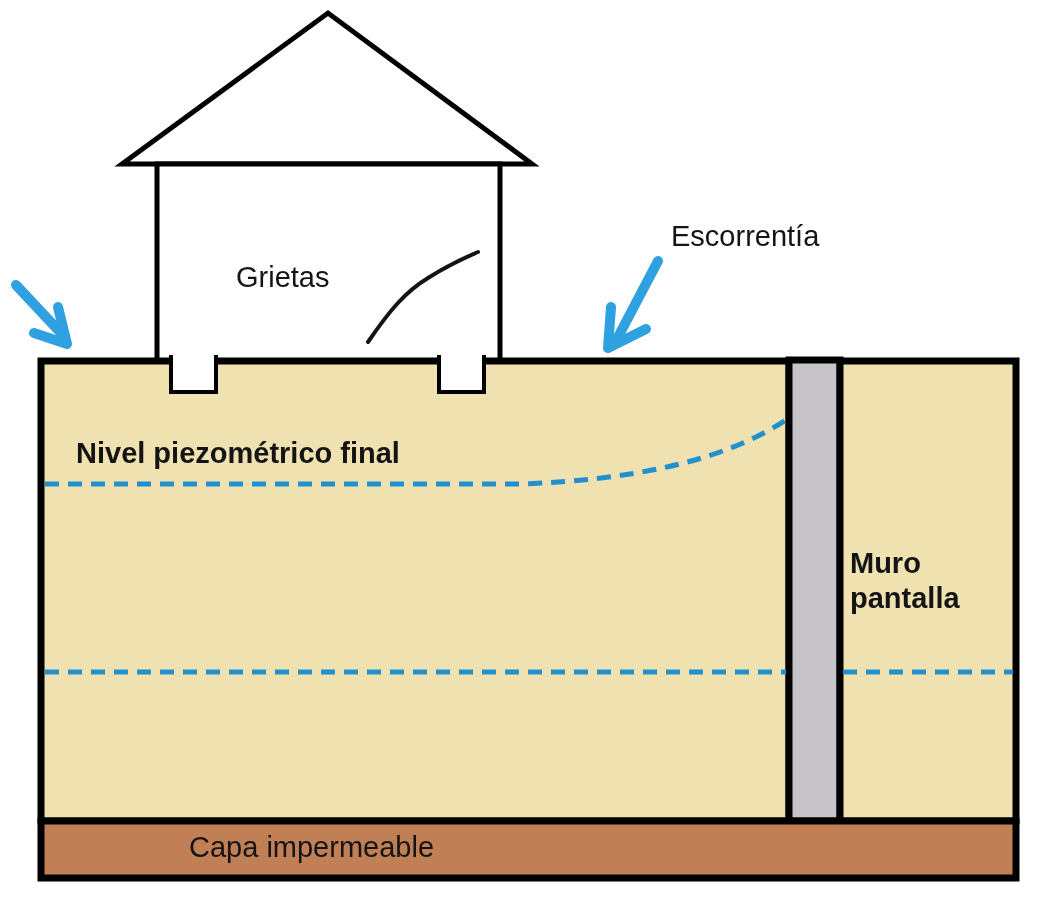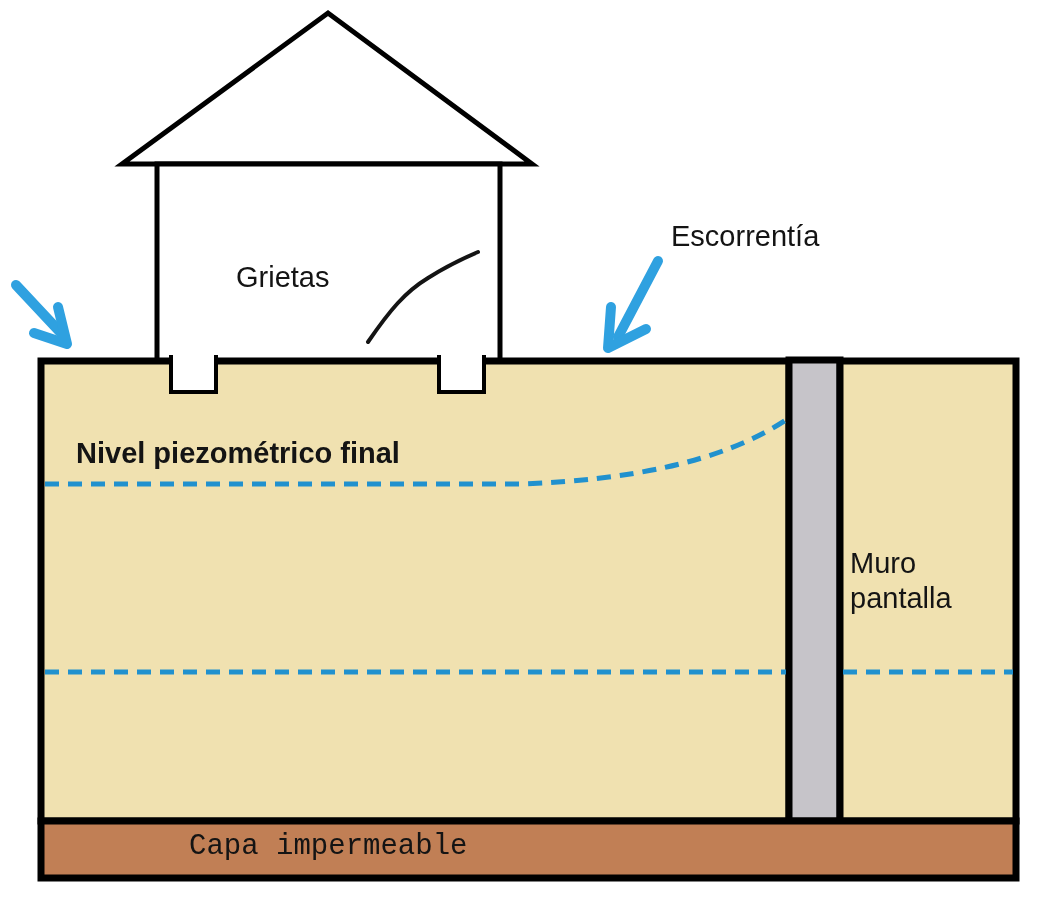--- a/index.html
+++ b/index.html
@@ -24,20 +24,21 @@
   }
   .label {
     position: absolute;
     color: #141414;
     font-size: 29px;
     line-height: 1.2;
     white-space: nowrap;
   }
   .label.wrap {
     white-space: normal;
+    font-weight: bold;
   }
 </style>
 </head>
 <body>
 
 <div class="stage">
 
   <svg viewBox="0 0 1058 900">
 
     <g>
@@ -71,15 +72,15 @@
 
   <div class="label" style="left:205px; top:260px;margin-left:31px;">Grietas</div>
 
   <div class="label" style="left:671px; top:219px;">Escorrentía</div>
 
   <div class="label" style="left:76px; top:436px;font-weight:bold;">Nivel piezométrico final</div>
 
 
   <div class="label wrap" style="left:850px; top:546px; width:130px;">Muro pantalla</div>
 
-  <div class="label" style="left:189px; top:830px;font-family:Liberation Mono, monospace;">Capa impermeable</div>
+  <div class="label" style="left:189px; top:830px;">Capa impermeable</div>
 
 </div>
 
 </body></html>

